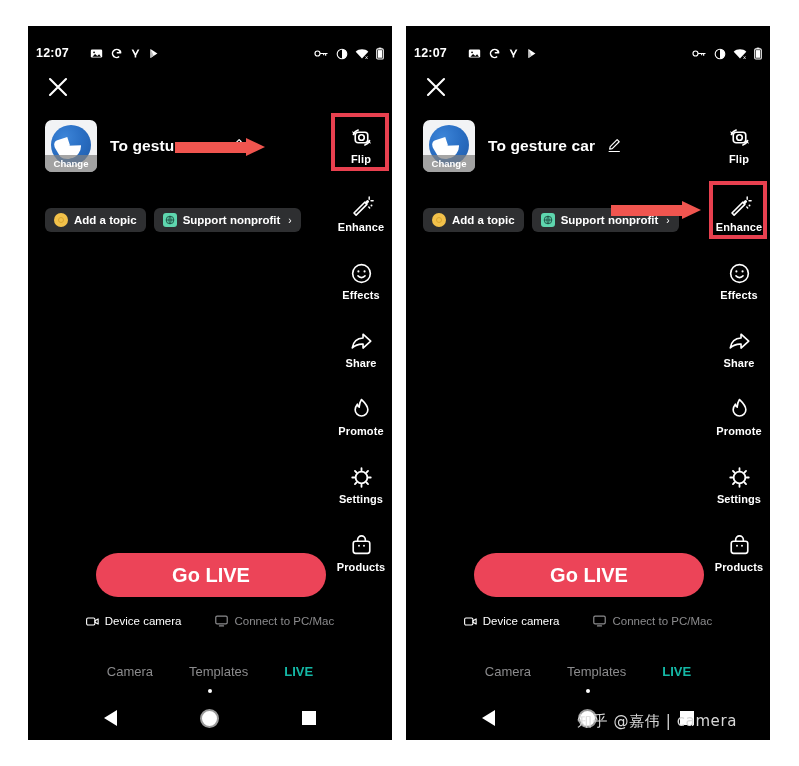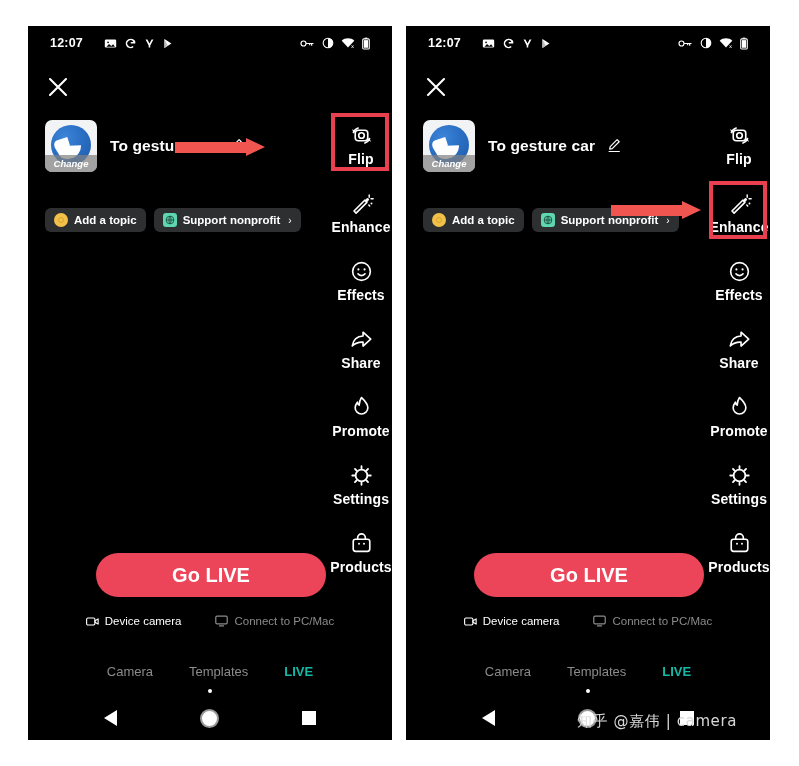--- a/index.html
+++ b/index.html
@@ -4,57 +4,57 @@
 <style>
   html,body{margin:0;padding:0;background:#ffffff;}
   body{width:799px;height:766px;font-family:"Liberation Sans",sans-serif;overflow:hidden;}
   .stage{position:relative;width:799px;height:766px;background:#ffffff;}
 
   .phone{position:absolute;top:26px;width:364px;height:714px;background:#000000;overflow:hidden;}
   .phone.left{left:28px;}
   .phone.right{left:406px;}
 
   
-  .statusbar{position:relative;height:34px;display:flex;align-items:center;padding:0 22px;box-sizing:border-box;gap:12px;}
+  .statusbar{position:relative;height:34px;display:flex;align-items:flex-end;padding:0 8px;box-sizing:border-box;gap:12px;}
   .sb-time{color:#ffffff;font-size:12.5px;font-weight:bold;letter-spacing:.2px;}
   .sb-left-icons{display:flex;align-items:center;gap:7px;margin-left:9px;}
   .sb-right-icons{display:flex;align-items:center;gap:7px;margin-left:auto;}
   .sb-ic{display:block;}
 
   
   .closebtn{position:absolute;left:17px;top:48px;width:26px;height:26px;}
   .closebtn svg{display:block;}
 
   
   .titlerow{position:absolute;left:17px;top:94px;display:flex;align-items:center;gap:13px;}
   .thumb{position:relative;width:52px;height:52px;border-radius:7px;overflow:hidden;background:#f2f3f5;flex:none;}
   .thumb .globe{position:absolute;left:6px;top:5px;width:40px;height:40px;border-radius:50%;
       background:radial-gradient(circle at 34% 30%, #3d85d8 0%, #2a6fc4 45%, #1f5aa8 100%);}
   .thumb .swoosh{position:absolute;left:10px;top:24px;width:27px;height:15px;background:#ffffff;
       border-radius:0 0 16px 16px;transform:rotate(-9deg);clip-path:polygon(0 0,100% 22%,100% 100%,22% 100%);}
   .thumb .swoosh2{position:absolute;left:9px;top:19px;width:15px;height:9px;background:#ffffff;border-radius:8px 0 0 8px;transform:rotate(-18deg);}
   .thumb .changebar{position:absolute;left:0;right:0;bottom:0;height:17px;background:rgba(130,130,130,.72);
-      color:#ffffff;font-size:9.5px;line-height:17px;text-align:center;font-weight:bold;font-style:italic;}
+      color:#ffffff;font-size:9.5px;line-height:17px;text-align:center;font-weight:bold;}
   .ttl{color:#ffffff;font-size:15.5px;font-weight:bold;letter-spacing:.1px;white-space:nowrap;}
   .pencil{margin-left:7px;display:inline-block;vertical-align:-2px;}
 
   
   .chiprow{position:absolute;left:17px;top:182px;display:flex;gap:8px;}
   .chip{display:flex;align-items:center;gap:6px;background:#2e2f31;border-radius:6px;height:24px;padding:9px 9px;box-sizing:border-box;}
   .chip-label{color:#ffffff;font-size:11.5px;font-weight:bold;white-space:nowrap;}
   .chip-ic{width:14px;height:14px;border-radius:3px;flex:none;display:flex;align-items:center;justify-content:center;}
   .chip-ic.coin{background:#f2c14a;border-radius:50%;}
   .chip-ic.coin::after{content:"";width:6px;height:6px;border:1.4px solid #d9a62f;border-radius:50%;box-sizing:border-box;}
   .chip-ic.heart{background:#5ed6ae;}
   .chevron{color:#ffffff;font-size:10px;margin-left:2px;}
 
   
   .rail{position:absolute;right:0;top:92px;width:62px;display:flex;flex-direction:column;align-items:center;}
   .rail-item{position:relative;width:56px;height:54px;display:flex;flex-direction:column;align-items:center;justify-content:center;gap:3px;margin-bottom:14px;}
-  .rail-item .lbl{color:#ffffff;font-size:14px;font-weight:bold;letter-spacing:.1px;}
+  .rail-item .lbl{color:#ffffff;font-size:11px;font-weight:bold;letter-spacing:.1px;}
   .rail-item svg{display:block;}
   .rail-item.hl::before{content:"";position:absolute;left:-2px;top:-5px;width:58px;height:58px;border:4px solid #e8404f;box-sizing:border-box;}
 
   
   .arrow{position:absolute;height:17px;display:block;}
   .arrow .shaft{position:absolute;left:0;top:4px;height:11px;background:#f0554f;}
   .arrow .head{position:absolute;top:0;width:0;height:0;border-top:9px solid transparent;border-bottom:9px solid transparent;border-left:19px solid #f0554f;}
 
   
   .golive{position:absolute;left:68px;width:230px;height:44px;border-radius:24px;background:#ec4458;

